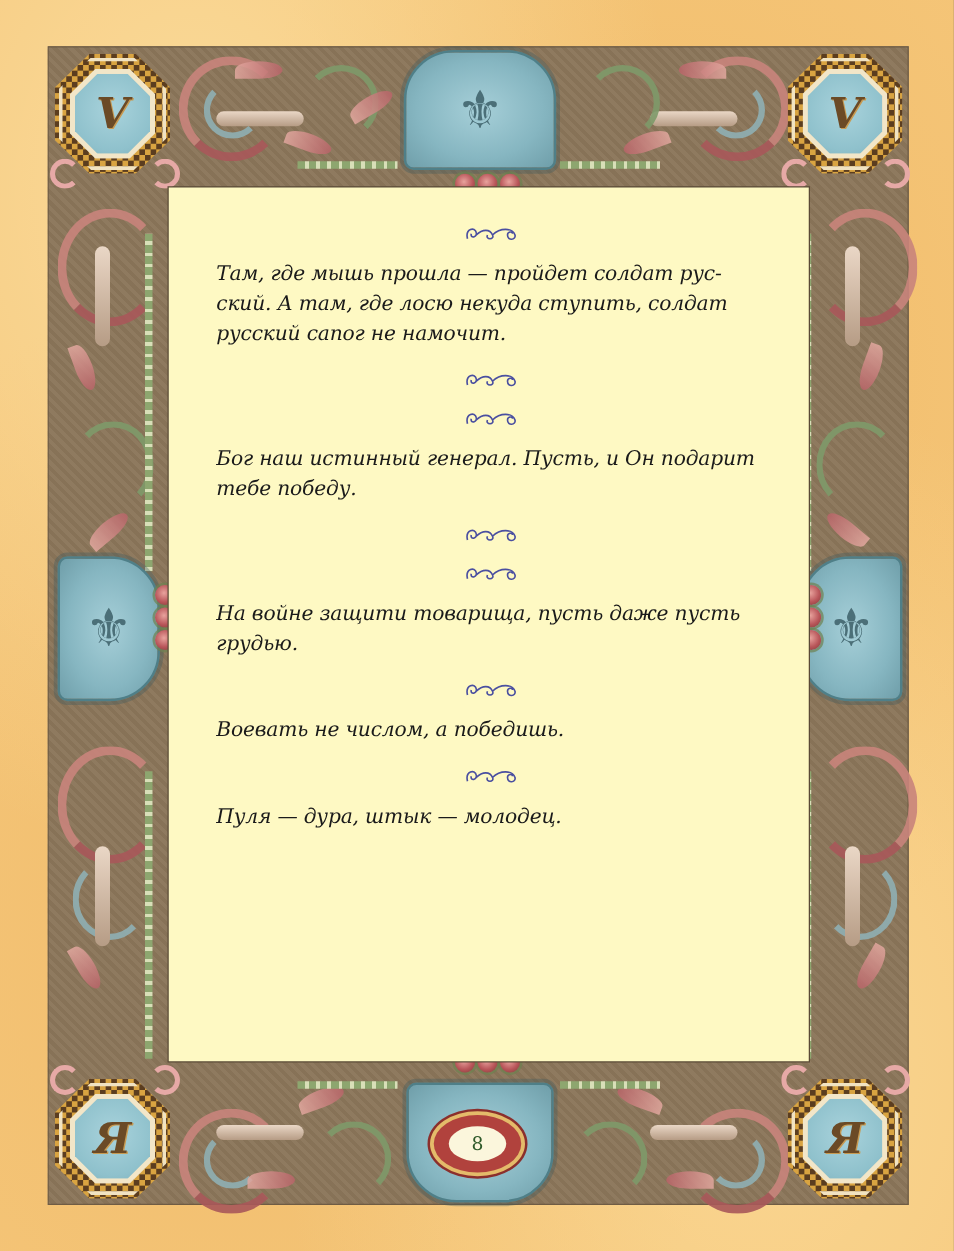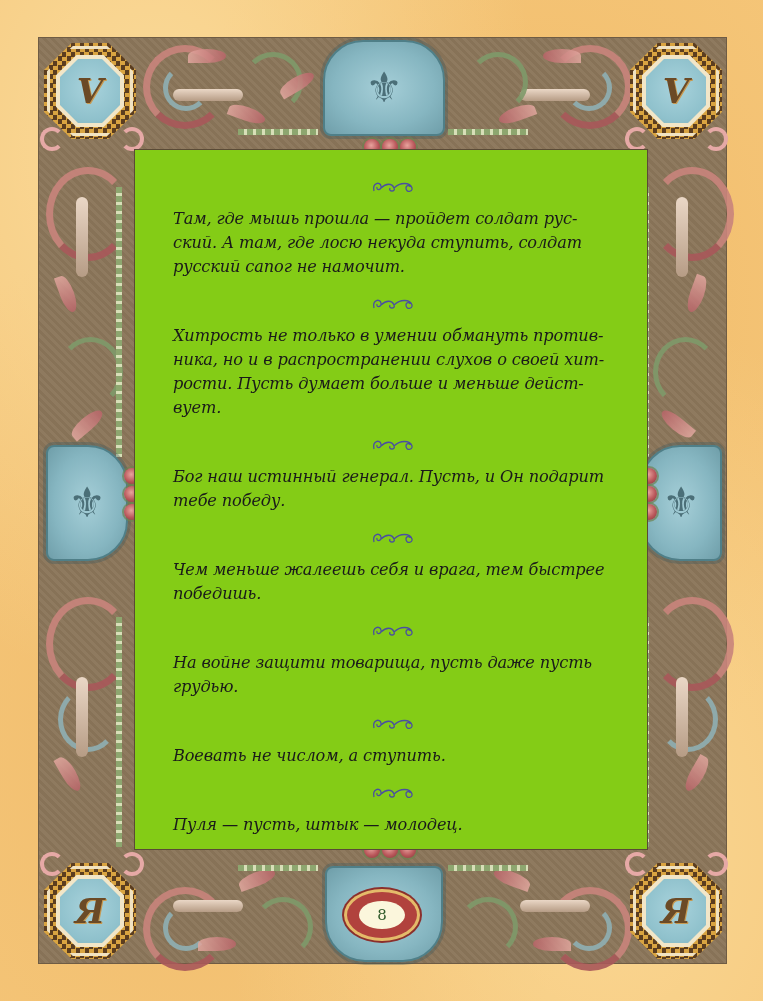--- a/index.html
+++ b/index.html
@@ -107,21 +107,21 @@
   }
   .page-num-inner {
     width:46px; height:28px; border-radius:50%;
     background:#fbf6dc;
     display:flex; align-items:center; justify-content:center;
     font-family:"DejaVu Serif", serif; font-size:15px; color:#2f5a2a;
   }
   
   .panel {
     position:absolute; left:135px; top:150px; width:512px; height:699px;
-    background:#84cc16;
+    background:#fef9c3;
     box-shadow: 0 0 0 1px #5a4a36;
   }
   .content {
     position:absolute; left:38px; top:26px; width:440px;
   }
   .sep {
     height:21px; display:flex; justify-content:center; align-items:center;
     margin:0 0 10px 0;
   }
   .sep svg { display:block; }
@@ -269,57 +269,51 @@
     </div>
     <p class="quote">Там, где мышь прошла — пройдет солдат рус-
 ский. А там, где лосю некуда ступить, солдат
 русский сапог не намочит.</p>
 
     <div class="sep">
       <svg width="46" height="16" viewBox="0 0 46 16">
           <path d="M4 12 C2 4,10 2,11 7 C12 11,6 12,7 8 M11 9 C16 4,22 4,24 9 C26 13,18 13,20 9 M24 9 C30 3,40 3,42 9 C43 13,36 14,36 9 C36 6,40 6,40 8" fill="none" stroke="#4a4fa0" stroke-width="1.3"></path>
         </svg>
     </div>
-    <p class="quote">Хитрость не только в умении обмануть против-
-ника, но и в распространении слухов о своей хит-
-рости. Пусть думает больше и меньше дейст-
-вует.</p>
 
     <div class="sep">
       <svg width="46" height="16" viewBox="0 0 46 16">
           <path d="M4 12 C2 4,10 2,11 7 C12 11,6 12,7 8 M11 9 C16 4,22 4,24 9 C26 13,18 13,20 9 M24 9 C30 3,40 3,42 9 C43 13,36 14,36 9 C36 6,40 6,40 8" fill="none" stroke="#4a4fa0" stroke-width="1.3"></path>
         </svg>
     </div>
     <p class="quote">Бог наш истинный генерал. Пусть, и Он подарит
 тебе победу.</p>
 
     <div class="sep">
       <svg width="46" height="16" viewBox="0 0 46 16">
           <path d="M4 12 C2 4,10 2,11 7 C12 11,6 12,7 8 M11 9 C16 4,22 4,24 9 C26 13,18 13,20 9 M24 9 C30 3,40 3,42 9 C43 13,36 14,36 9 C36 6,40 6,40 8" fill="none" stroke="#4a4fa0" stroke-width="1.3"></path>
         </svg>
     </div>
-    <p class="quote">Чем меньше жалеешь себя и врага, тем быстрее
-победишь.</p>
 
     <div class="sep">
       <svg width="46" height="16" viewBox="0 0 46 16">
           <path d="M4 12 C2 4,10 2,11 7 C12 11,6 12,7 8 M11 9 C16 4,22 4,24 9 C26 13,18 13,20 9 M24 9 C30 3,40 3,42 9 C43 13,36 14,36 9 C36 6,40 6,40 8" fill="none" stroke="#4a4fa0" stroke-width="1.3"></path>
         </svg>
     </div>
     <p class="quote">На войне защити товарища, пусть даже пусть
 грудью.</p>
 
     <div class="sep">
       <svg width="46" height="16" viewBox="0 0 46 16">
           <path d="M4 12 C2 4,10 2,11 7 C12 11,6 12,7 8 M11 9 C16 4,22 4,24 9 C26 13,18 13,20 9 M24 9 C30 3,40 3,42 9 C43 13,36 14,36 9 C36 6,40 6,40 8" fill="none" stroke="#4a4fa0" stroke-width="1.3"></path>
         </svg>
     </div>
-    <p class="quote">Воевать не числом, а ступить.</p>
-
-    <div class="sep">
-      <svg width="46" height="16" viewBox="0 0 46 16">
-          <path d="M4 12 C2 4,10 2,11 7 C12 11,6 12,7 8 M11 9 C16 4,22 4,24 9 C26 13,18 13,20 9 M24 9 C30 3,40 3,42 9 C43 13,36 14,36 9 C36 6,40 6,40 8" fill="none" stroke="#4a4fa0" stroke-width="1.3"></path>
-        </svg>
-    </div>
-    <p class="quote">Пуля — пусть, штык — молодец.</p>
+    <p class="quote">Воевать не числом, а победишь.</p>
+
+    <div class="sep">
+      <svg width="46" height="16" viewBox="0 0 46 16">
+          <path d="M4 12 C2 4,10 2,11 7 C12 11,6 12,7 8 M11 9 C16 4,22 4,24 9 C26 13,18 13,20 9 M24 9 C30 3,40 3,42 9 C43 13,36 14,36 9 C36 6,40 6,40 8" fill="none" stroke="#4a4fa0" stroke-width="1.3"></path>
+        </svg>
+    </div>
+    <p class="quote">Пуля — дура, штык — молодец.</p>
 
   </div>
 </div>
 
 </body></html>

